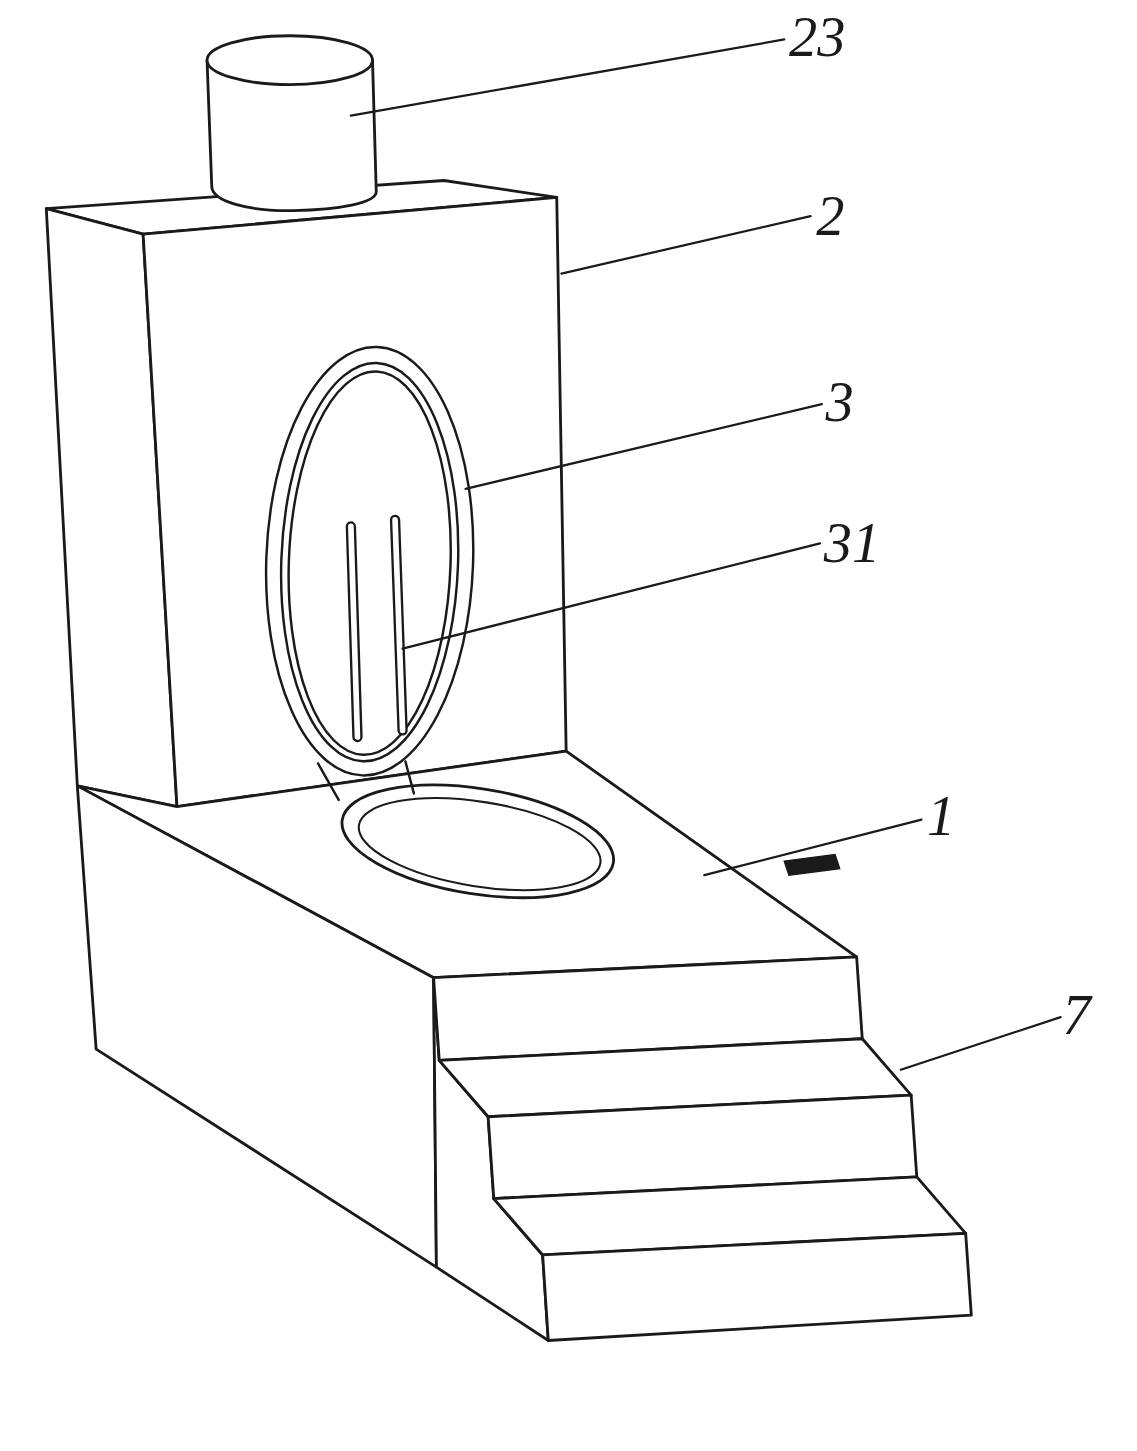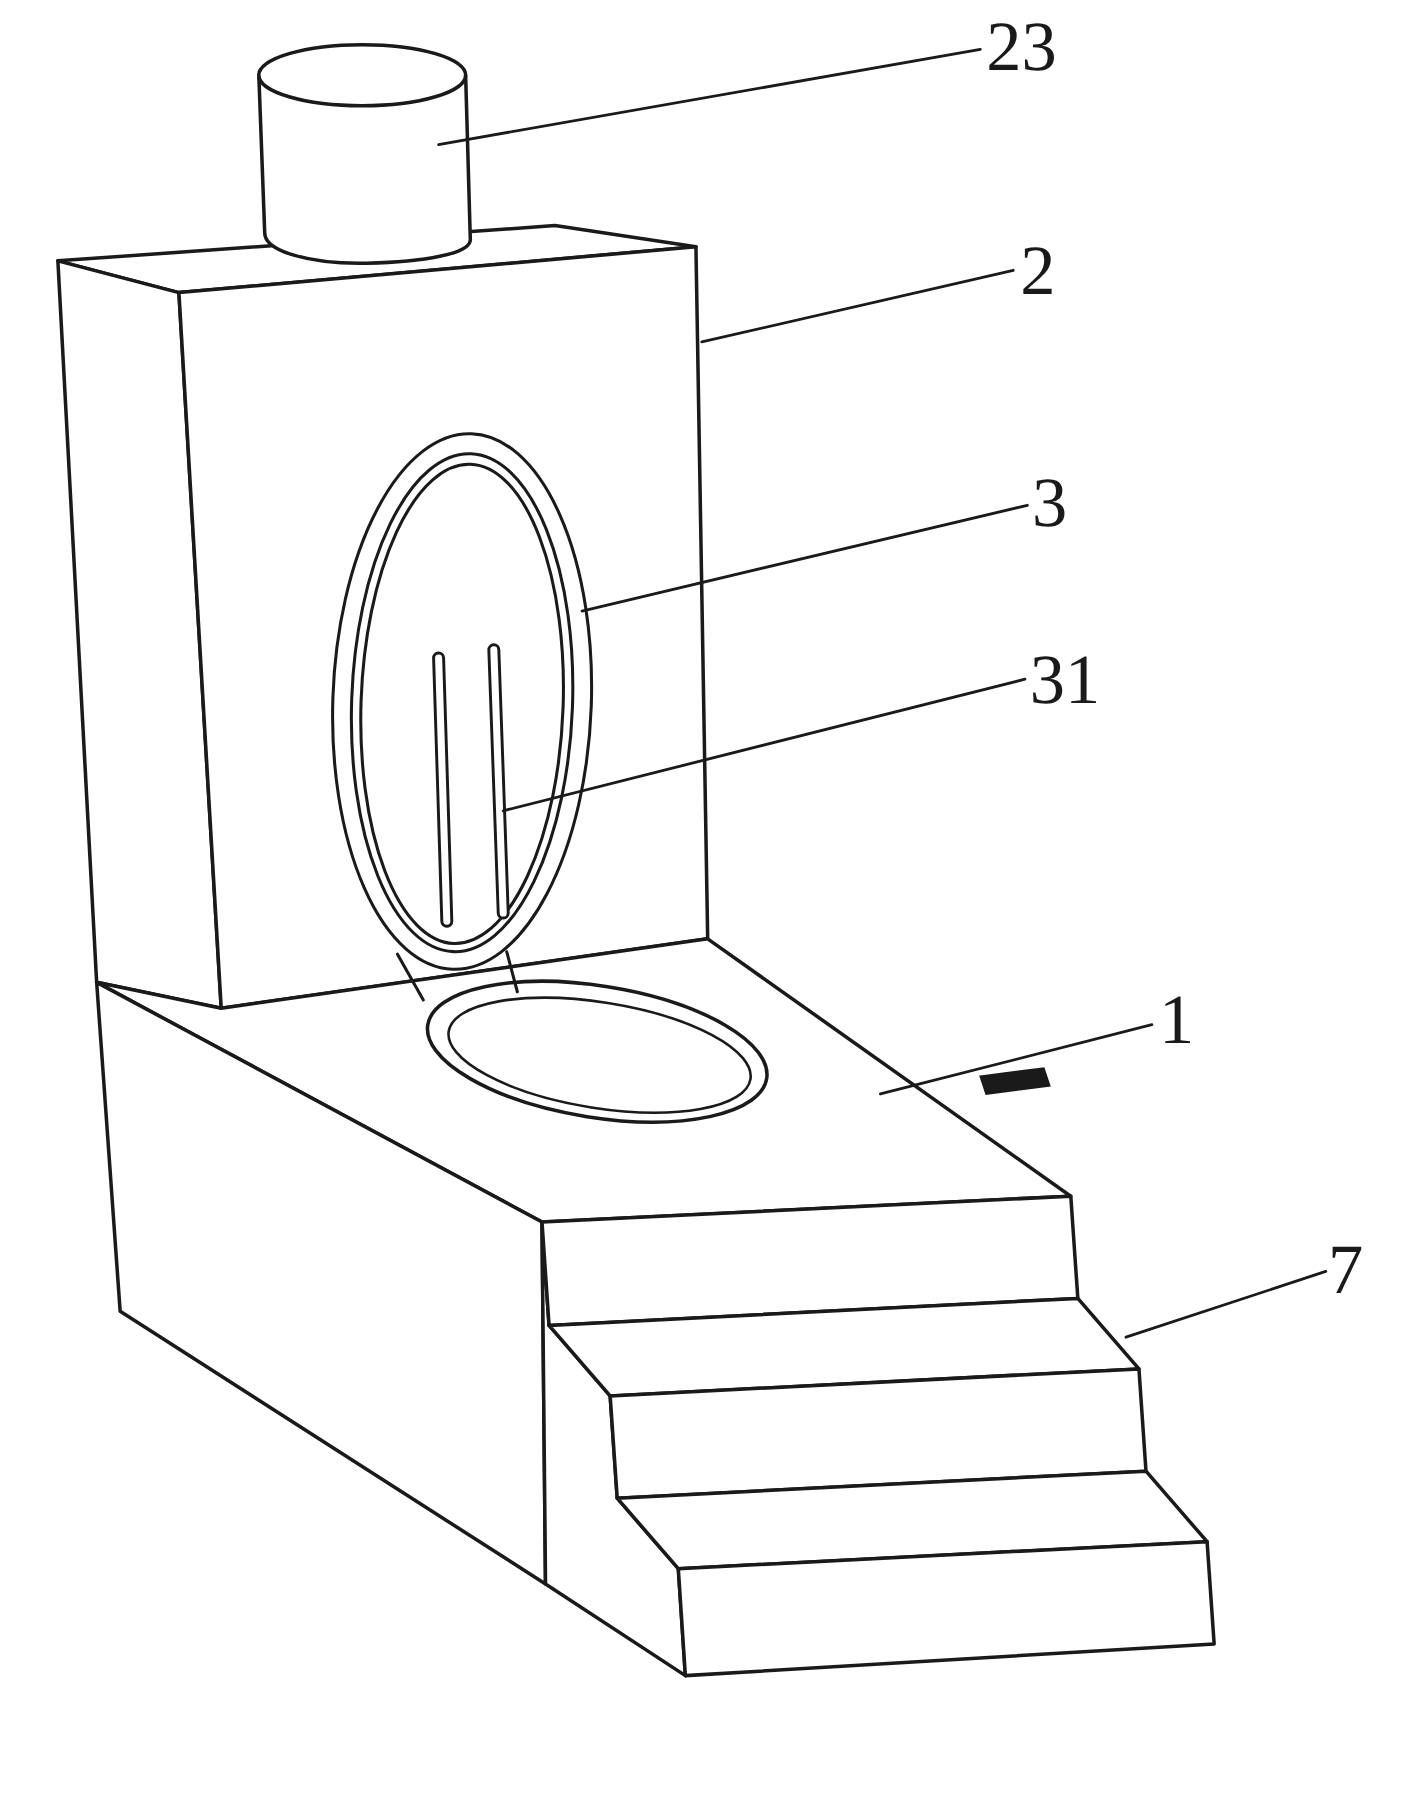--- a/index.html
+++ b/index.html
@@ -11,20 +11,21 @@
     padding:0;
     background:var(--bg-color);
     font-family:"Liberation Serif", serif;
   }
   .figure-canvas{
     position:relative;
     width:1137px;
     height:1364px;
     background:var(--bg-color);
     overflow:hidden;
+    font-style:italic;
   }
   svg{display:block;width:100%;height:100%;}
   .face{
     fill:#ffffff;
     stroke:var(--line-color);
     stroke-width:3;
     stroke-linejoin:round;
   }
   .edge{
     fill:none;

